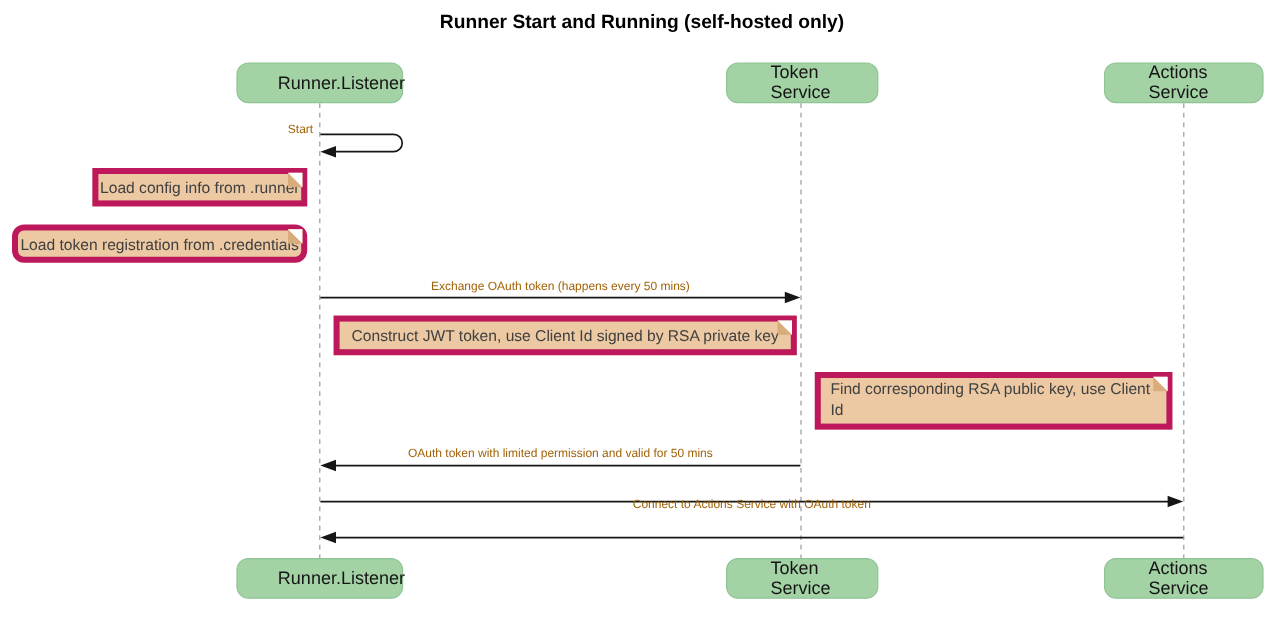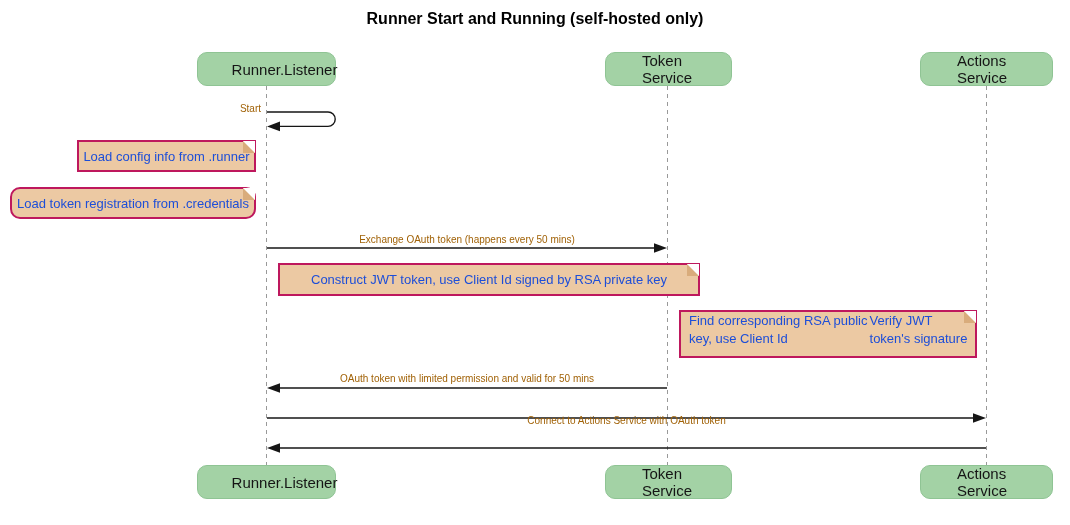--- a/index.html
+++ b/index.html
@@ -22,23 +22,23 @@
     border:1px solid #8fc494;
     border-radius:10px;
     display:flex;align-items:center;justify-content:center;
     font-size:15px;color:#151515;
     box-sizing:border-box;
     padding-left:36px;
   }
   .note{
     position:absolute;
     background:#ecc9a3;
-    border:2px solid #be185d;
+    border:5px solid #be185d;
     display:flex;align-items:center;justify-content:center;
-    font-size:13px;color:#1d4ed8;
+    font-size:13px;color:#404040;
     box-sizing:border-box;
     text-align:center;
   }
   .note::before{
     content:"";position:absolute;top:-1px;right:-1px;
     width:0;height:0;border-style:solid;
     border-width:0 12px 12px 0;
     border-color:#ffffff #ffffff #d9ac7c #d9ac7c;
   }
   .note.multiline{
@@ -121,22 +121,21 @@
 
 
   <div class="note" style="left:77px;top:140px;width:179px;height:32px;">
     <span>Load config info from .runner</span>
   </div>
 
   <div class="note" style="left:10px;top:187px;width:246px;height:32px;border-radius:10px;">
     <span>Load token registration from .credentials</span>
   </div>
 
-  <div class="note" style="left:278px;top:263px;width:422px;height:33px;">
+  <div class="note" style="left:278px;top:263px;width:386px;height:33px;">
     <span>Construct JWT token, use Client Id signed by RSA private key</span>
   </div>
 
   <div class="note multiline" style="left:679px;top:310px;width:298px;height:48px;">
     <span>Find corresponding RSA public key, use Client Id</span>
-    <span>Verify JWT token's signature</span>
   </div>
 
 </div>
 
 </body></html>

